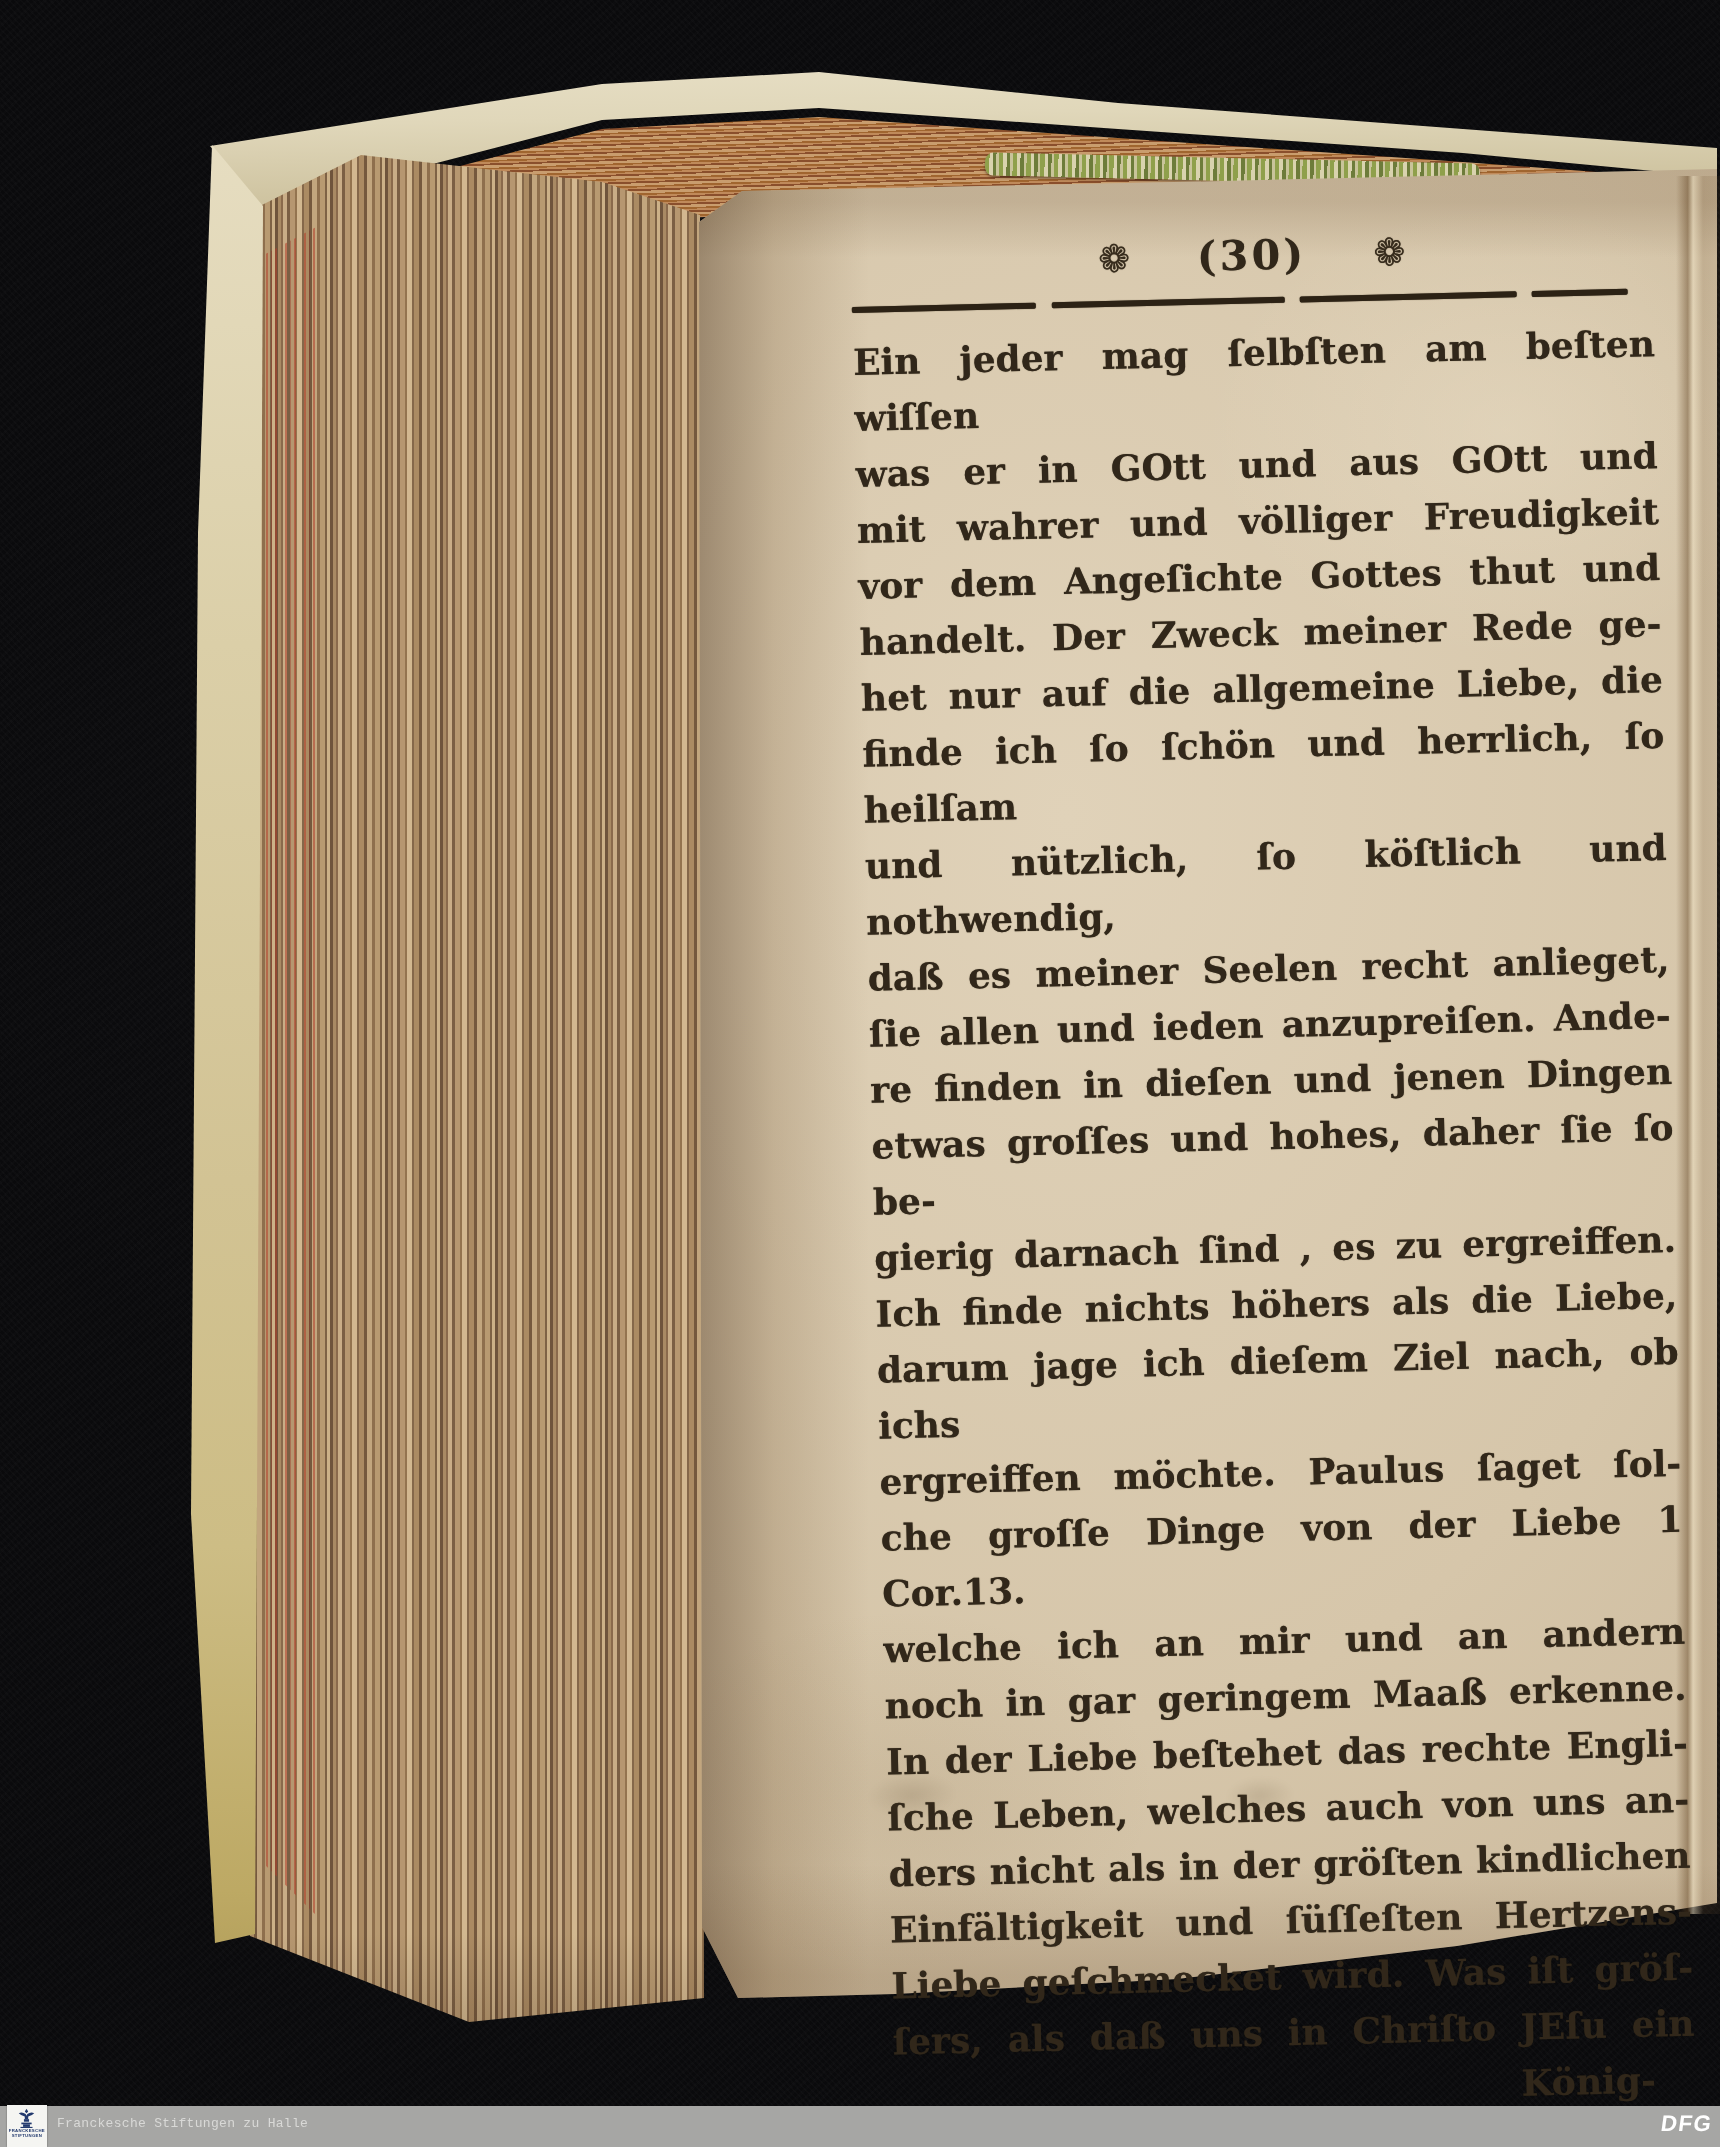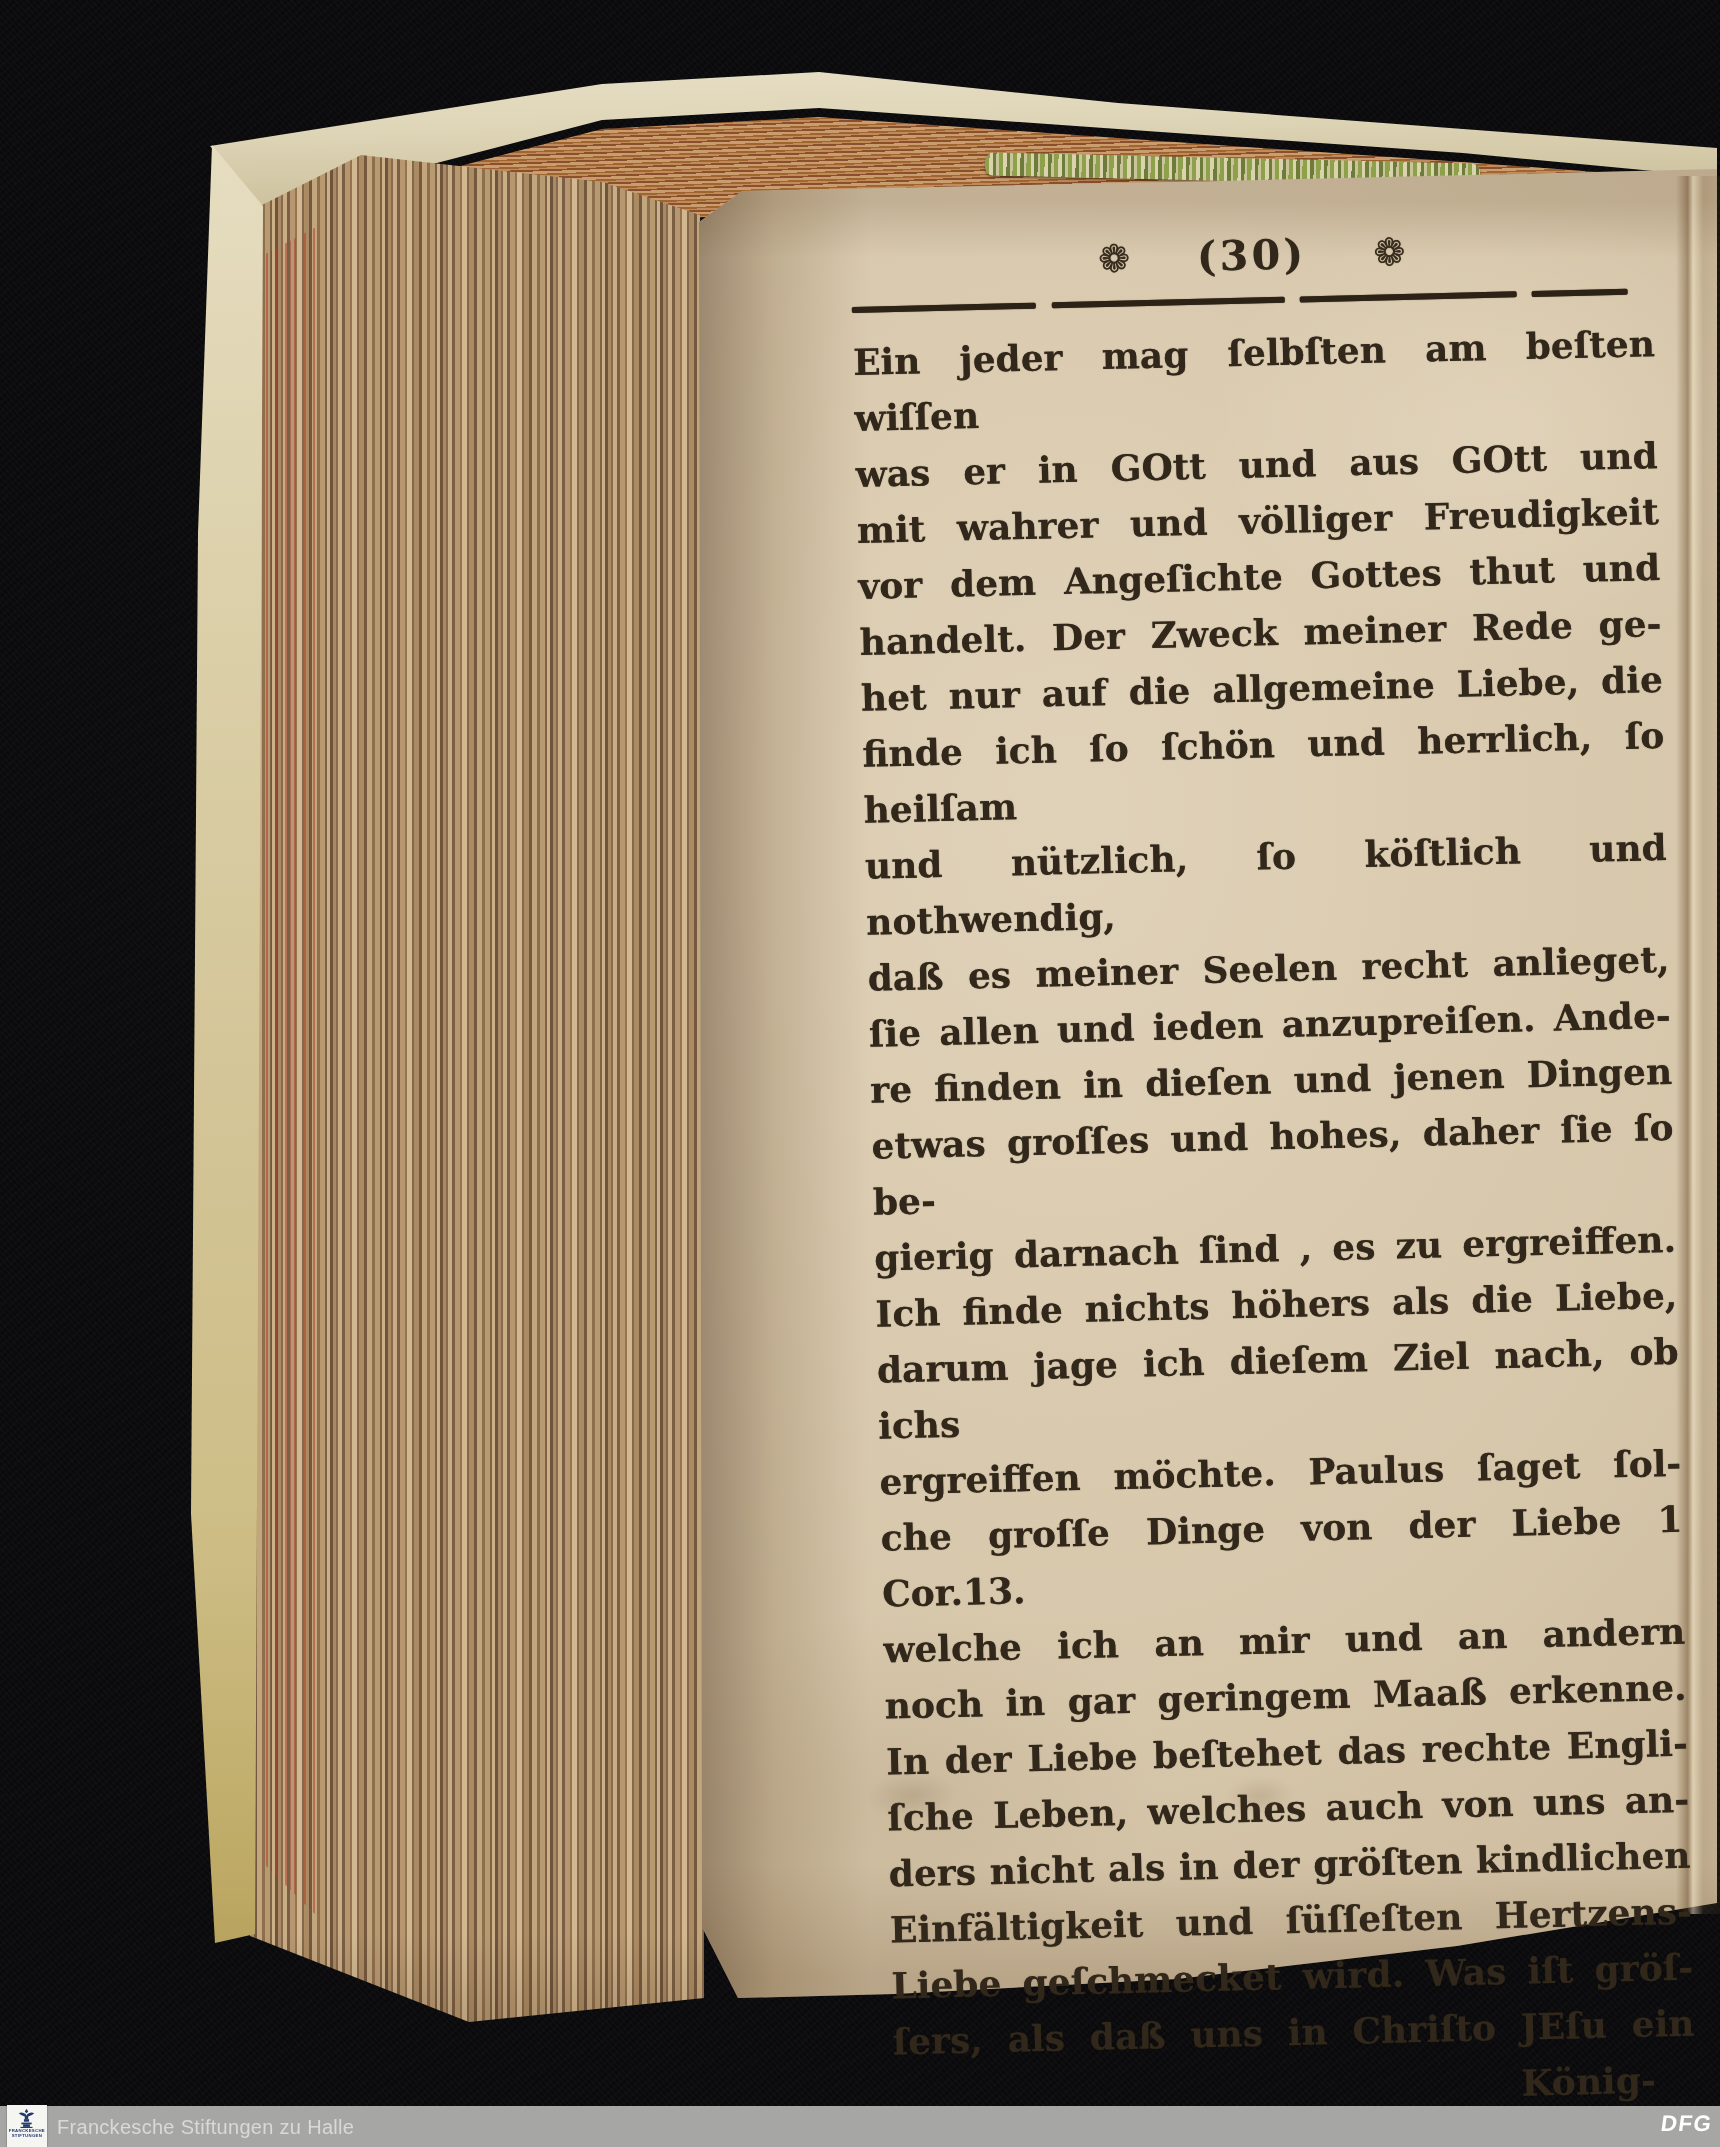--- a/index.html
+++ b/index.html
@@ -113,21 +113,21 @@
 
   
   .footer-bar{left:0;top:2106px;width:1721px;height:41px;background:#a6a6a4;}
   .logo-box{
     left:6.9px;top:2105px;width:40px;height:42px;background:#f5f5f2;
     display:flex;flex-direction:column;align-items:center;box-shadow:0 0 1.7px rgba(0,0,0,0.4);
   }
   .logo-glyph{margin-top:2.6px;width:19px;height:20.6px;}
   .logo-line{font-family:"Liberation Sans",sans-serif;font-weight:700;font-size:4.3px;line-height:5.2px;letter-spacing:0.3px;color:#233a6e;}
   .inst-name{
-    left:57px;top:2116px;font-family:Liberation Sans, sans-serif;font-size:20px;color:#d9d9d7;letter-spacing:0.3px;
+    left:57px;top:2116px;font-family:Liberation Mono, monospace;font-size:13px;color:#d9d9d7;letter-spacing:0.3px;
   }
   .dfg{
     left:1661px;top:2111px;font-family:"Liberation Sans",sans-serif;font-weight:900;font-size:22.4px;color:#ffffff;
     transform:skewX(-8deg);letter-spacing:1.3px;
   }
 </style>
 </head>
 <body>
 
 <div id="stage">

